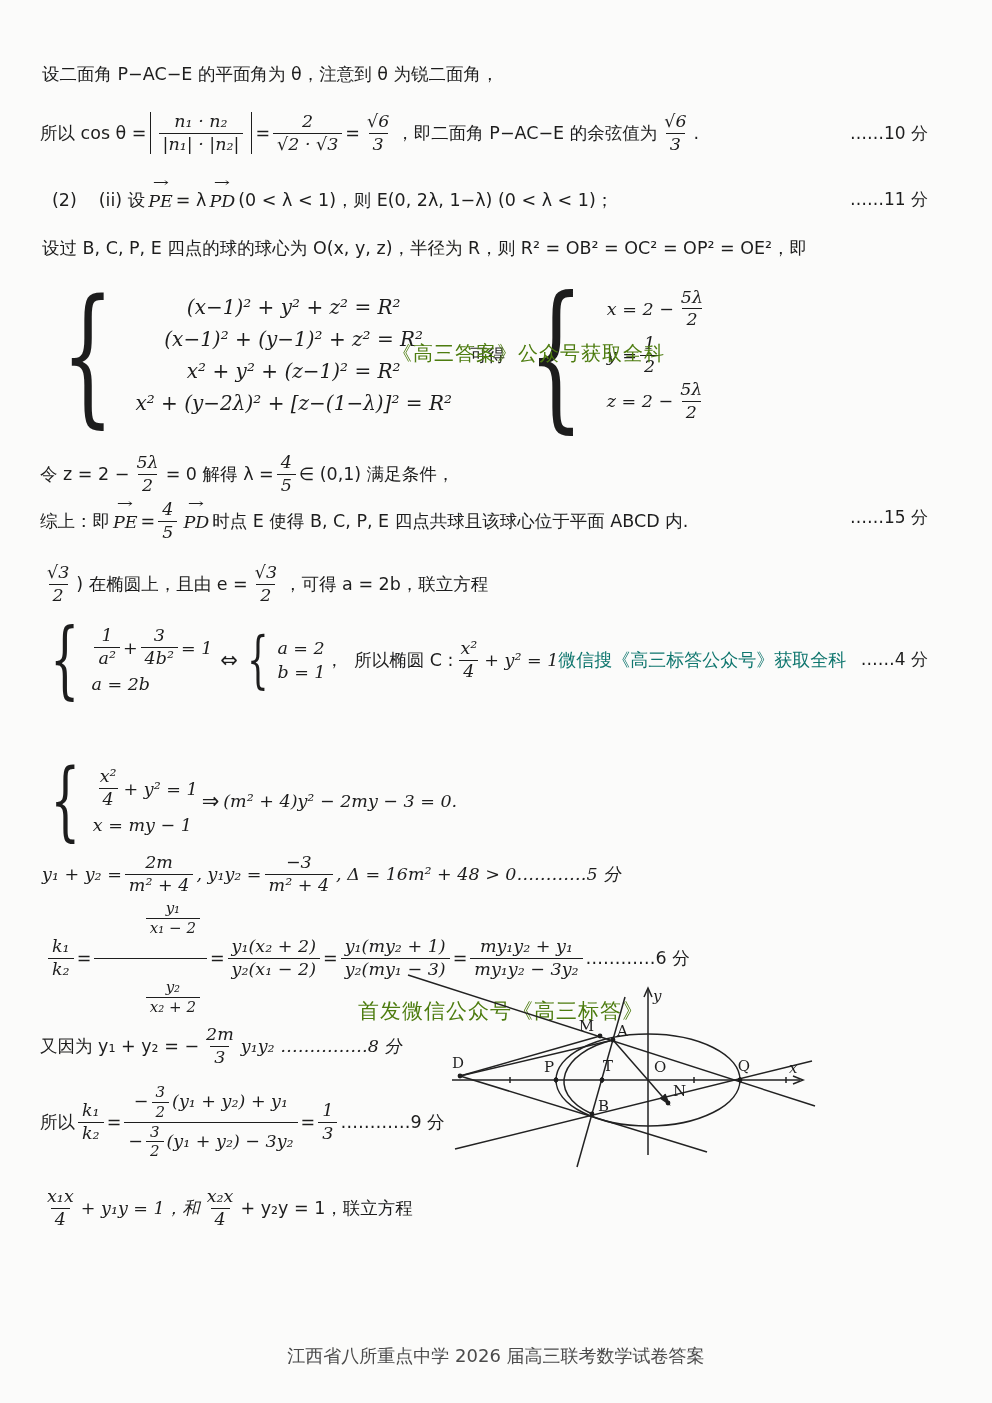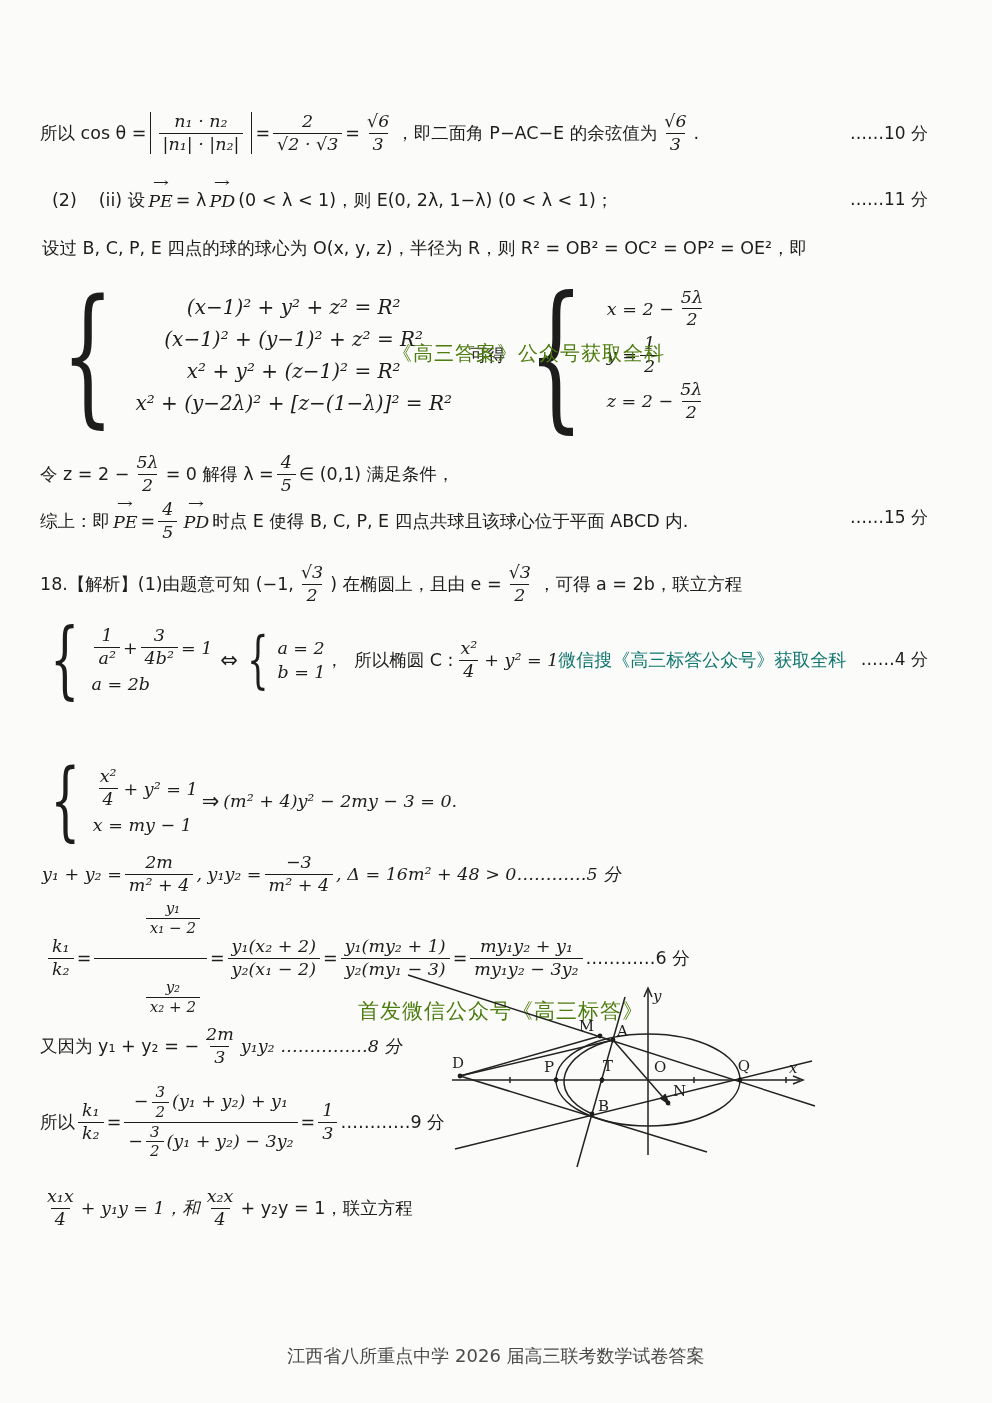--- a/index.html
+++ b/index.html
@@ -30,20 +30,23 @@
   .wm-dark{color:#0f766e;font-size:18px;white-space:pre;}
   .footer{position:absolute;left:0;right:0;text-align:center;color:#4a4a4a;font-size:18px;}
   svg text{font-family:"DejaVu Serif","Liberation Serif",serif;font-size:15px;fill:#1d1d1d;}
   svg .it{font-style:italic;}
 </style>
 </head>
 <body>
 
 <div class="page">
 
+  <div class="abs row" style="left:42px;top:62px;">
+    <span>设二面角 P−AC−E 的平面角为 θ，注意到 θ 为锐二面角，</span>
+  </div>
 
   <div class="abs row" style="left:40px;top:96px;height:74px;">
     <span>所以 cos θ =</span>
     <span class="absbars">
       <span class="frac">
         <span class="num">n₁ · n₂</span>
         <span class="den">|n₁| · |n₂|</span>
       </span>
     </span>
     <span>=</span>
@@ -138,21 +141,20 @@
     <span class="frac">
       <span class="num">4</span>
       <span class="den">5</span>
     </span>
     <span class="vec">PD</span>
     <span>时点 E 使得 B, C, P, E 四点共球且该球心位于平面 ABCD 内.</span>
   </div>
   <span class="abs score" style="top:506px;">……15 分</span>
 
   <div class="abs row" style="left:40px;top:558px;height:52px;">
-    <span>18.【解析】(1)由题意可知 (−1,</span>
     <span class="frac">
       <span class="num">√3</span>
       <span class="den">2</span>
     </span>
     <span>) 在椭圆上，且由 e =</span>
     <span class="frac">
       <span class="num">√3</span>
       <span class="den">2</span>
     </span>
     <span>，可得 a = 2b，联立方程</span>

